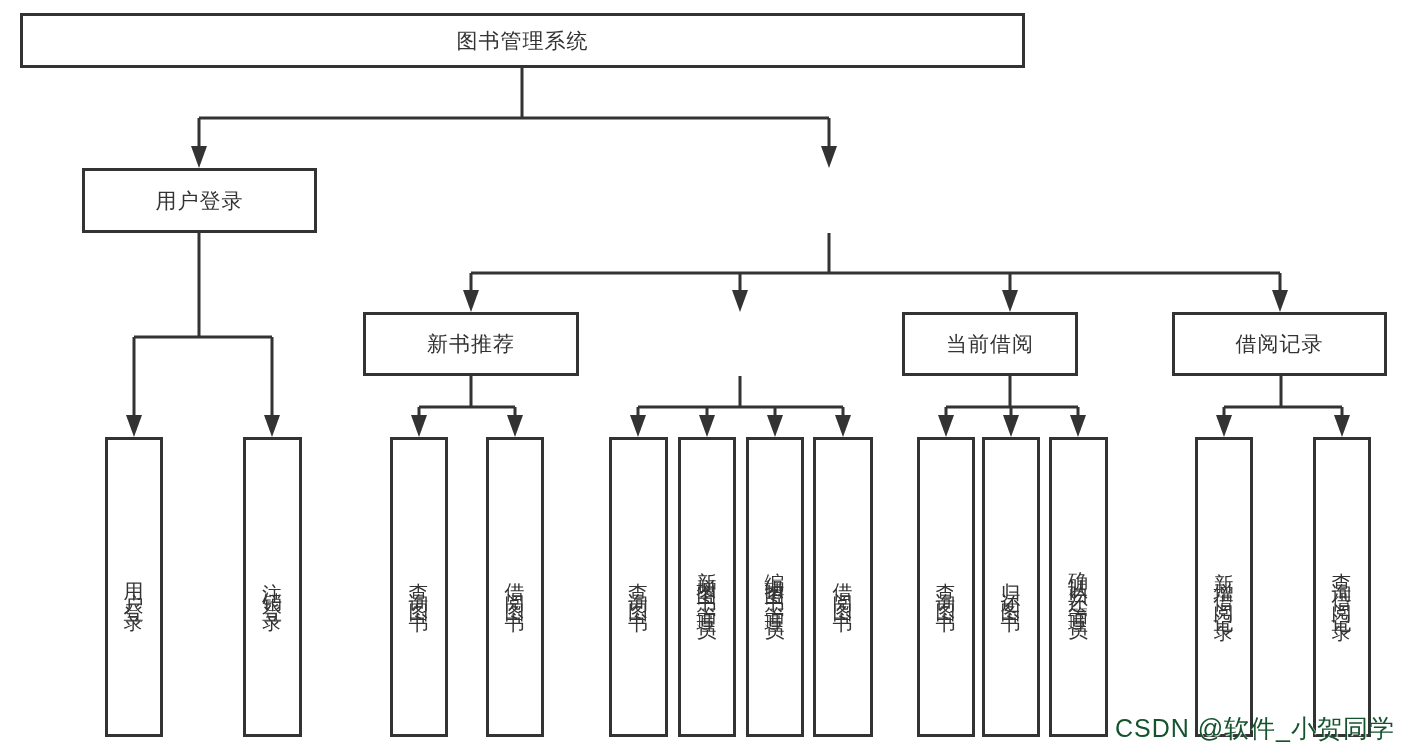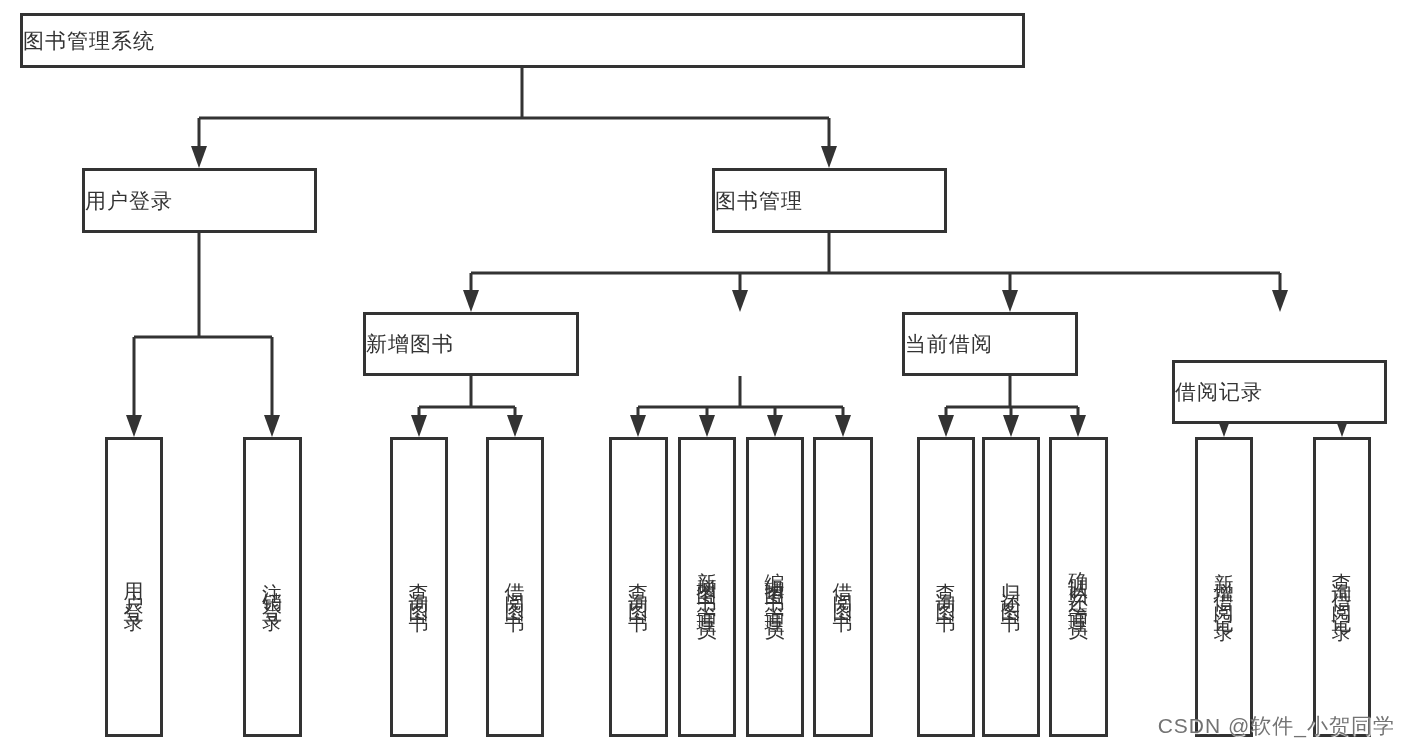--- a/index.html
+++ b/index.html
@@ -3,35 +3,35 @@
 <meta charset="utf-8">
 <style>
   html,body{margin:0;padding:0;background:#ffffff;}
   #canvas{
     position:relative;width:1405px;height:747px;background:#ffffff;overflow:hidden;
     font-family:"Liberation Sans","DejaVu Sans",sans-serif;color:#333333;
   }
   #wires{position:absolute;left:0;top:0;width:1405px;height:747px;}
   .node{
     position:absolute;box-sizing:border-box;background:#ffffff;border:3px solid #333333;
-    display:flex;align-items:center;justify-content:flex-start;
+    display:flex;align-items:center;justify-content:center;
     font-size:21px;letter-spacing:1px;color:#333333;white-space:nowrap;
   }
   .leaf{
     position:absolute;box-sizing:border-box;background:#ffffff;border:3px solid #333333;
     top:437px;height:300px;display:flex;align-items:center;justify-content:center;
   }
   .vtext{
     writing-mode:vertical-rl;text-orientation:mixed;
     font-size:20px;line-height:1;letter-spacing:10px;color:#333333;white-space:nowrap;
   }
   .vtext.tight{letter-spacing:7px;}
   #watermark{
     position:absolute;right:10px;top:712px;z-index:5;
-    font-size:21px;color:#737373;letter-spacing:1px;
+    font-size:25px;color:#14532d;letter-spacing:1px;
     text-shadow:1px 1px 1px #ffffff;
   }
 </style>
 </head>
 <body>
 
 <div id="canvas">
 
   <svg id="wires" viewBox="0 0 1405 747" xmlns="http://www.w3.org/2000/svg">
     <g stroke="#333333" stroke-width="3" fill="none">
@@ -66,31 +66,28 @@
     </g>
   </svg>
 
   <div class="node" style="left:20px;top:13px;width:1005px;height:55px;">
     <span>图书管理系统</span>
   </div>
 
   <div class="node" style="left:82px;top:168px;width:235px;height:65px;">
     <span>用户登录</span>
   </div>
-  <div class="node" style="left:712px;top:168px;width:235px;height:65px;">
-    <span>图书管理</span>
-  </div>
 
   <div class="node" style="left:363px;top:312px;width:216px;height:64px;">
-    <span>新增图书</span>
+    <span>新书推荐</span>
   </div>
   <div class="node" style="left:902px;top:312px;width:176px;height:64px;">
     <span>当前借阅</span>
   </div>
-  <div class="node" style="left:1172px;top:312px;width:215px;height:64px;margin-top:48px;">
+  <div class="node" style="left:1172px;top:312px;width:215px;height:64px;">
     <span>借阅记录</span>
   </div>
 
   <div class="leaf" style="left:105px;width:58px;">
     <span class="vtext">用户登录</span>
   </div>
   <div class="leaf" style="left:243px;width:59px;">
     <span class="vtext">注销登录</span>
   </div>
 

